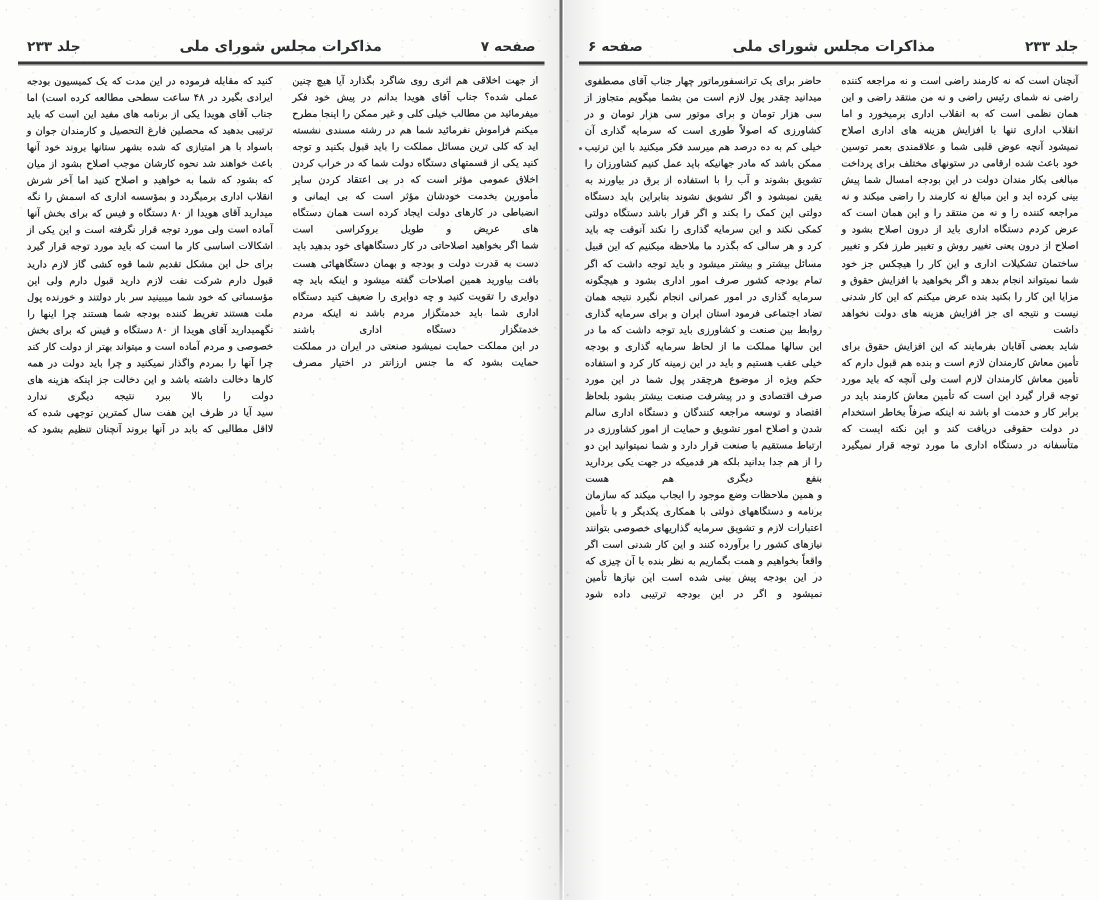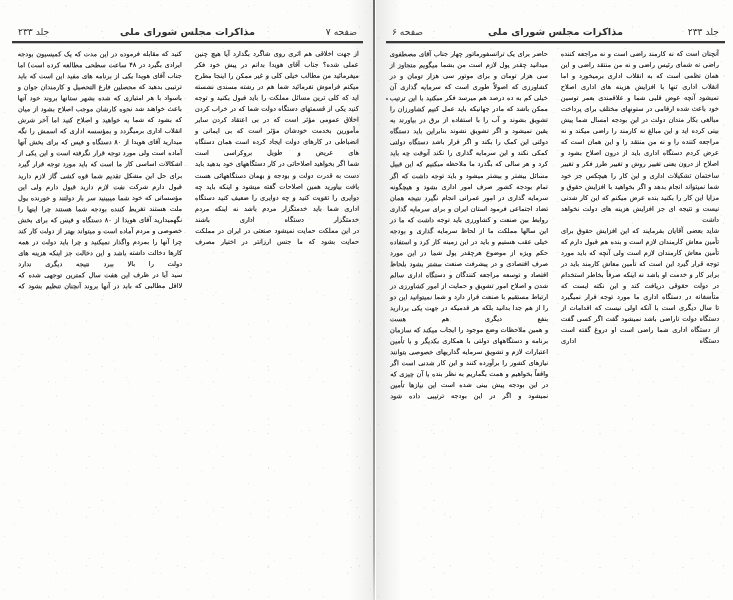--- a/index.html
+++ b/index.html
@@ -79,21 +79,21 @@
   }
   #sheet-right .runhead { left: 16px;  right: 14px; }
   #sheet-left  .runhead { left: 18px;  right: 16px; }
 
   .runhead .rh-title {
     font-size: 9.8px;
     font-weight: bold;
   }
   .runhead .rh-side {
     font-size: 9.2px;
-    font-weight: normal;
+    font-weight: bold;
     white-space: nowrap;
   }
 
   
   .headrule {
     position: absolute;
     top: 41px;
     height: 2px;
     background: #1b1d1f;
     opacity: .88;
@@ -179,21 +179,20 @@
     <div class="headrule"></div>
 
     <div class="cols">
       <div class="col">
         <p>حاضر برای یک ترانسفورماتور چهار جناب آقای مصطفوی میدانید چقدر پول لازم است من بشما میگویم متجاوز از سی هزار تومان و برای موتور سی هزار تومان و در کشاورزی که اصولاً طوری است که سرمایه گذاری آن خیلی کم به ده درصد هم میرسد فکر میکنید با این ترتیب ممکن باشد که مادر جهانیکه باید عمل کنیم کشاورزان را تشویق بشوند و آب را با استفاده از برق در بیاورند به یقین نمیشود و اگر تشویق نشوند بنابراین باید دستگاه دولتی این کمک را بکند و اگر قرار باشد دستگاه دولتی کمکی نکند و این سرمایه گذاری را نکند آنوقت چه باید کرد و هر سالی که بگذرد ما ملاحظه میکنیم که این قبیل مسائل بیشتر و بیشتر میشود و باید توجه داشت که اگر تمام بودجه کشور صرف امور اداری بشود و هیچگونه سرمایه گذاری در امور عمرانی انجام نگیرد نتیجه همان تضاد اجتماعی فرمود استان ایران و برای سرمایه گذاری روابط بین صنعت و کشاورزی باید توجه داشت که ما در این سالها مملکت ما از لحاظ سرمایه گذاری و بودجه خیلی عقب هستیم و باید در این زمینه کار کرد و استفاده حکم ویژه از موضوع هرچقدر پول شما در این مورد صرف اقتصادی و در پیشرفت صنعت بیشتر بشود بلحاظ اقتصاد و توسعه مراجعه کنندگان و دستگاه اداری سالم شدن و اصلاح امور تشویق و حمایت از امور کشاورزی در ارتباط مستقیم با صنعت قرار دارد و شما نمیتوانید این دو را از هم جدا بدانید بلکه هر قدمیکه در جهت یکی بردارید بنفع دیگری هم هست</p>
         <p>و همین ملاحظات وضع موجود را ایجاب میکند که سازمان برنامه و دستگاههای دولتی با همکاری یکدیگر و با تأمین اعتبارات لازم و تشویق سرمایه گذاریهای خصوصی بتوانند نیازهای کشور را برآورده کنند و این کار شدنی است اگر واقعاً بخواهیم و همت بگماریم به نظر بنده با آن چیزی که در این بودجه پیش بینی شده است این نیازها تأمین نمیشود و اگر در این بودجه ترتیبی داده شود</p>
       </div>
       <div class="col">
         <p>آنچنان است که نه کارمند راضی است و نه مراجعه کننده راضی نه شمای رئیس راضی و نه من منتقد راضی و این همان نظمی است که به انقلاب اداری برمیخورد و اما انقلاب اداری تنها با افزایش هزینه های اداری اصلاح نمیشود آنچه عوض قلبی شما و علاقمندی بعمر توسین خود باعث شده ارقامی در ستونهای مختلف برای پرداخت مبالغی بکار مندان دولت در این بودجه امسال شما پیش بینی کرده اید و این مبالغ نه کارمند را راضی میکند و نه مراجعه کننده را و نه من منتقد را و این همان است که عرض کردم دستگاه اداری باید از درون اصلاح بشود و اصلاح از درون یعنی تغییر روش و تغییر طرز فکر و تغییر ساختمان تشکیلات اداری و این کار را هیچکس جز خود شما نمیتواند انجام بدهد و اگر بخواهید با افزایش حقوق و مزایا این کار را بکنید بنده عرض میکنم که این کار شدنی نیست و نتیجه ای جز افزایش هزینه های دولت نخواهد داشت</p>
         <p>شاید بعضی آقایان بفرمایند که این افزایش حقوق برای تأمین معاش کارمندان لازم است و بنده هم قبول دارم که تأمین معاش کارمندان لازم است ولی آنچه که باید مورد توجه قرار گیرد این است که تأمین معاش کارمند باید در برابر کار و خدمت او باشد نه اینکه صرفاً بخاطر استخدام در دولت حقوقی دریافت کند و این نکته ایست که متأسفانه در دستگاه اداری ما مورد توجه قرار نمیگیرد</p>
-        <p>تا سال دیگری است با آنکه اولی نیست که اقدامات از دستگاه دولت ناراضی باشد نمیشود گفت اگر کسی گفت از دستگاه اداری شما راضی است او دروغ گفته است دستگاه اداری</p>
       </div>
     </div>
 
     <span class="margin-dot" style="left:10px; top:98px;"></span>
   </div>
 
   <div class="sheet" id="sheet-left">
 
     <div class="runhead">
       <span class="rh-side">صفحه ۷</span>

